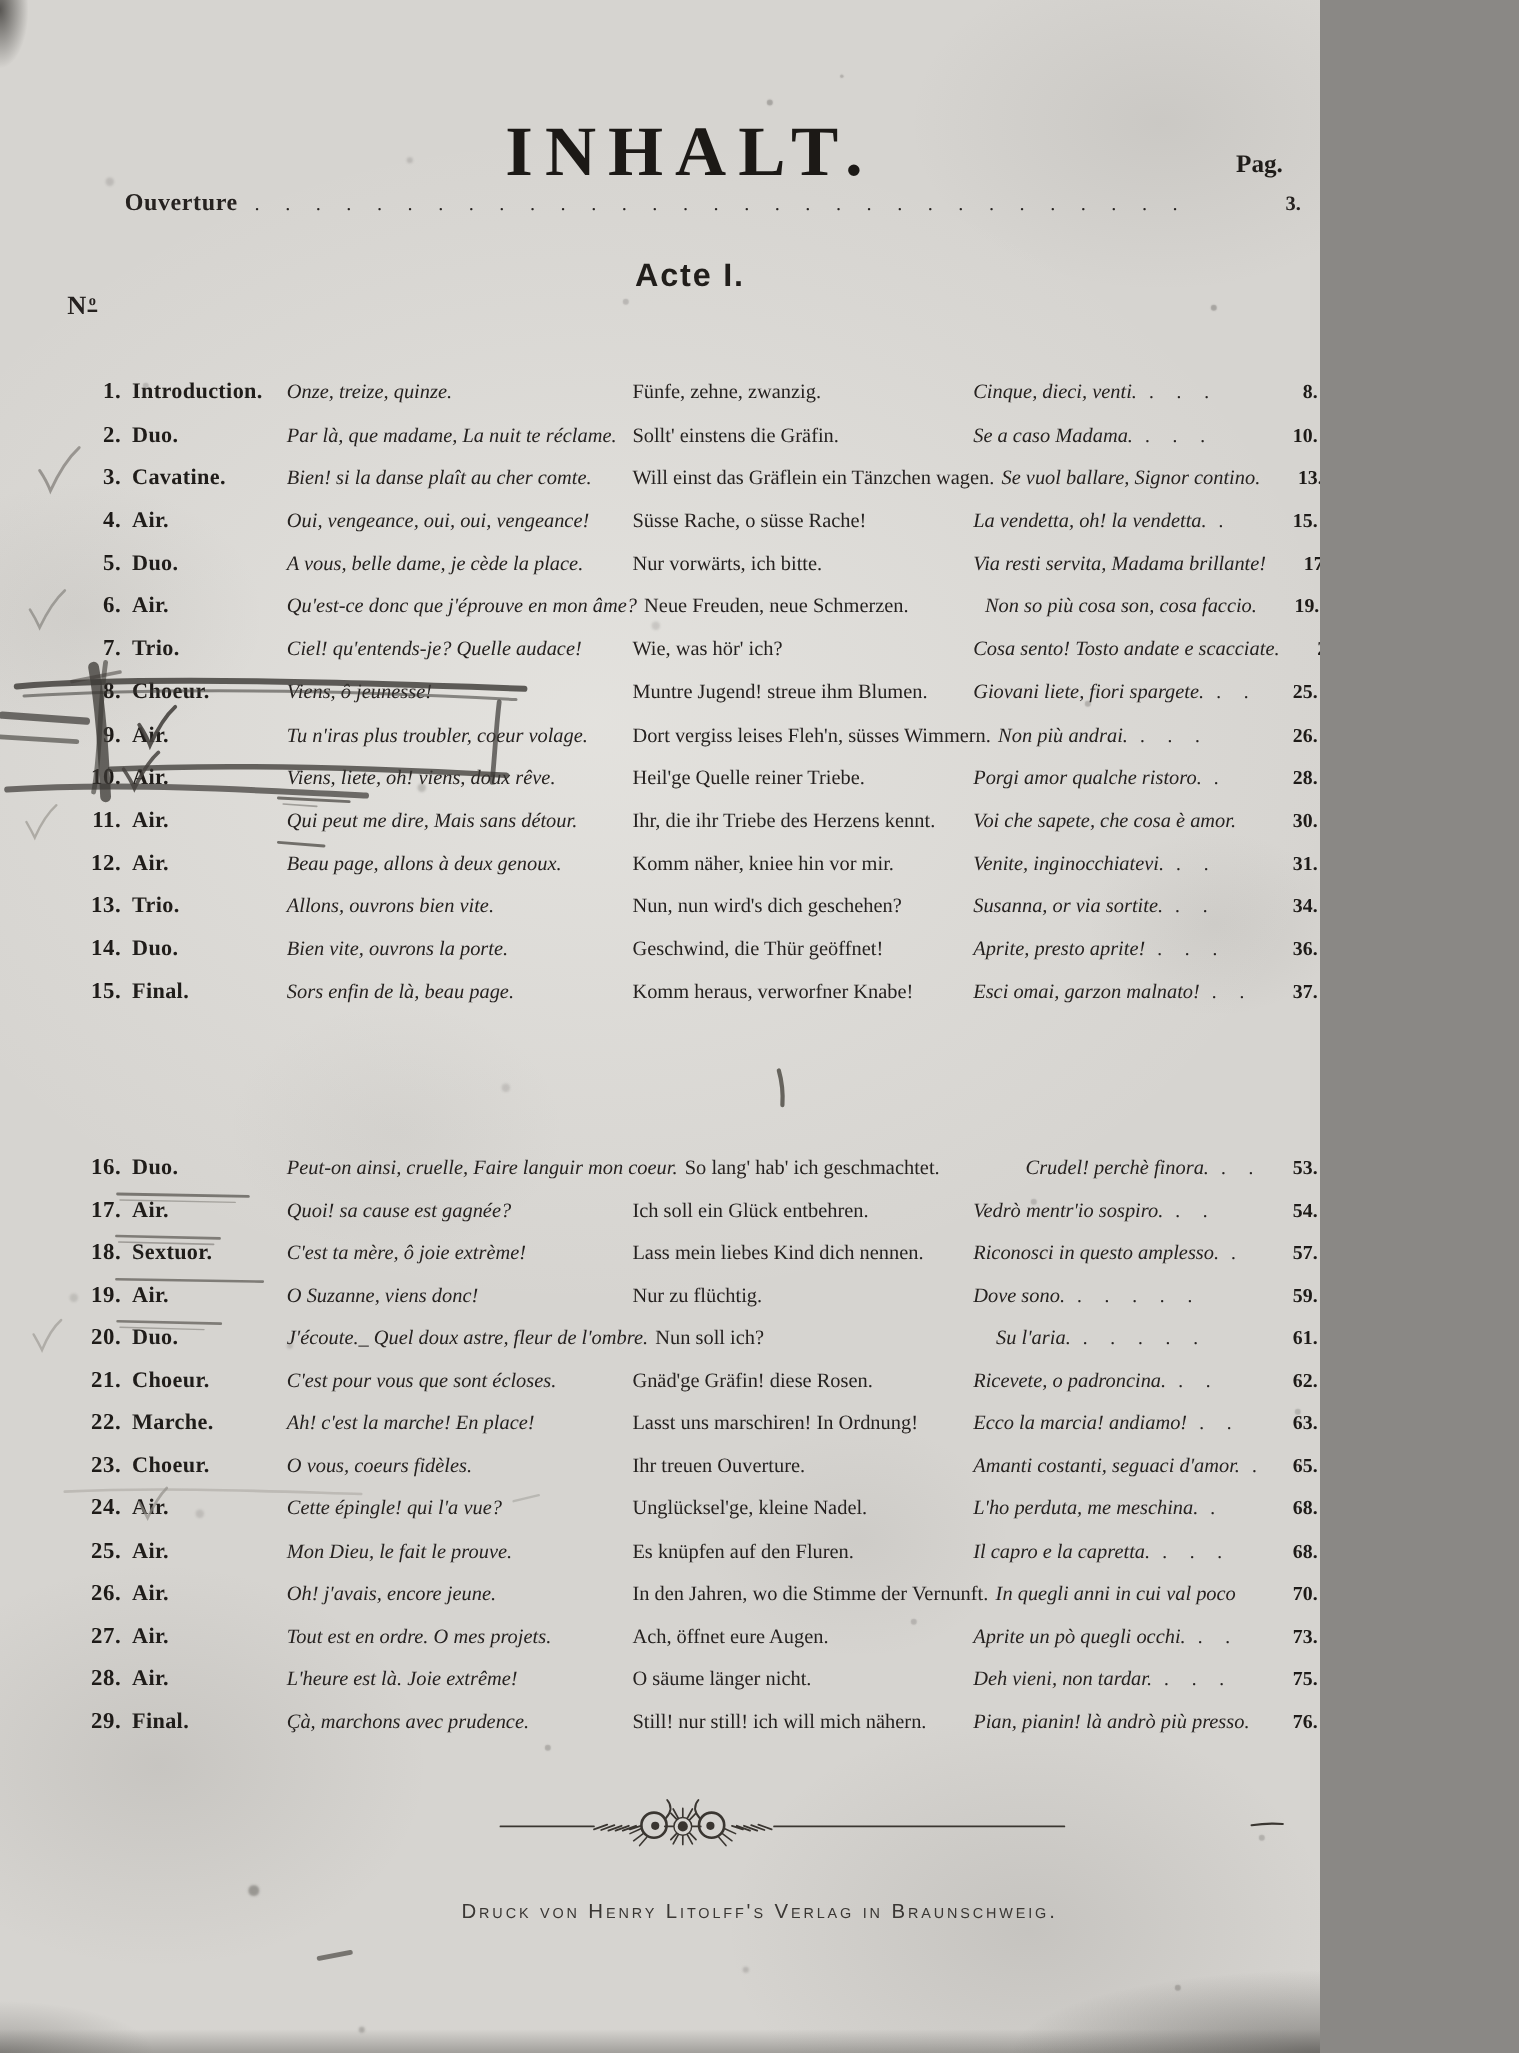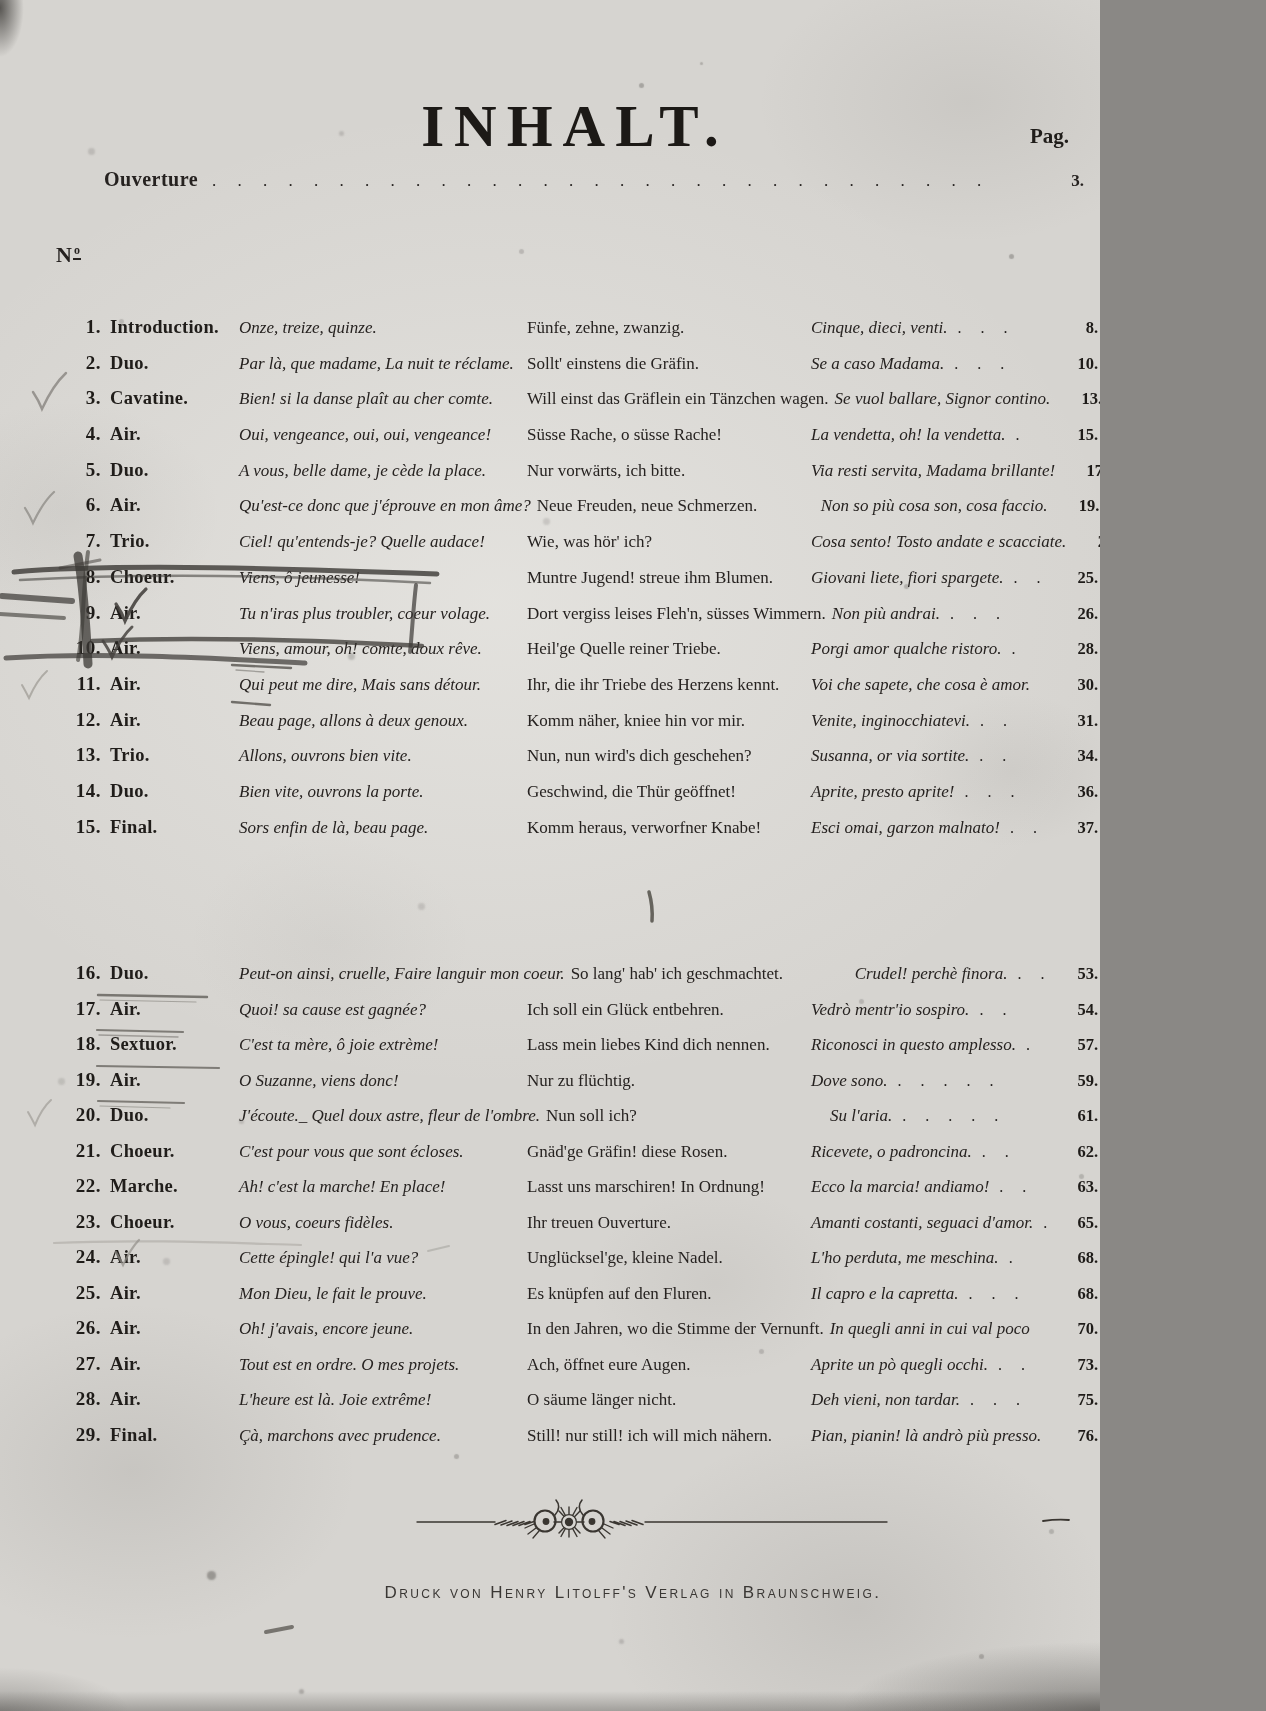--- a/index.html
+++ b/index.html
@@ -12,21 +12,21 @@
       radial-gradient(220px 160px at 6% 30%, rgba(120,117,112,.12), transparent 70%),
       radial-gradient(320px 240px at 12% 86%, rgba(110,107,102,.14), transparent 70%),
       radial-gradient(360px 260px at 78% 94%, rgba(105,102,98,.15), transparent 70%),
       radial-gradient(200px 150px at 30% 55%, rgba(125,122,117,.08), transparent 70%),
       radial-gradient(180px 140px at 65% 75%, rgba(125,122,117,.09), transparent 70%),
       radial-gradient(150px 110px at 92% 45%, rgba(115,112,107,.10), transparent 70%);}
   .title{position:absolute;top:52px;left:0;width:1150px;text-align:center;
     font-size:59px;letter-spacing:10px;color:#1c1916;}
   .pag{position:absolute;left:1030px;top:124px;font-size:21px;font-weight:bold;color:#201d1a;}
   .ouverture{position:absolute;left:104px;top:158px;width:980px;display:flex;align-items:baseline;white-space:nowrap;}
-  .ov-label{font-weight:bold;font-size:20px;letter-spacing:.5px;margin-top:10px;}
+  .ov-label{font-weight:bold;font-size:20px;letter-spacing:.5px;}
   .ov-dots{flex:1 1 0;overflow:hidden;white-space:nowrap;word-spacing:17px;margin-left:14px;font-size:17px;}
   .ov-page{font-weight:bold;font-size:17px;margin-left:8px;}
   .acte{position:absolute;left:0;width:1150px;text-align:center;
     font-family:"Liberation Sans",sans-serif;font-weight:bold;font-size:27px;
     letter-spacing:1.5px;color:#211e1b;}
   .acte1{top:214px;}
   .acte2{top:884px;}
   .no-label{position:absolute;left:56px;top:242px;font-size:22px;font-weight:bold;}
   .no-sup{display:inline-block;font-size:12px;position:relative;top:-8px;border-bottom:2px solid #262220;margin-left:1px;padding:0 1px;}
   .rows{position:absolute;left:55px;width:1043px;}
@@ -85,20 +85,21 @@
 
   <h1 class="title">INHALT.</h1>
   <div class="pag">Pag.</div>
 
   <div class="ouverture">
     <span class="ov-label">Ouverture</span>
     <span class="ov-dots">. . . . . . . . . . . . . . . . . . . . . . . . . . . . . . .</span>
     <span class="ov-page">3.</span>
   </div>
 
+  <div class="acte acte1">Acte I.</div>
   <div class="no-label"><span>N</span><span class="no-sup">o</span></div>
 
   <div class="rows rows1">
       <div class="row">
         <span class="num">1.</span>
         <span class="genre">Introduction.</span>
         <span class="fr">Onze, treize, quinze.</span>
         <span class="de">Fünfe, zehne, zwanzig.</span>
         <span class="tail">
           <span class="it">Cinque, dieci, venti.</span>
@@ -199,21 +200,21 @@
         <span class="tail">
           <span class="it">Non più andrai.</span>
           <span class="dots">. . .</span>
           <span class="spacer"></span>
           <span class="pg">26.</span>
         </span>
       </div>
       <div class="row">
         <span class="num">10.</span>
         <span class="genre">Air.</span>
-        <span class="fr">Viens, amour, oh! comte, doux rêve.</span>
+        <span class="fr">Viens, liete, oh! viens, doux rêve.</span>
         <span class="de">Heil'ge Quelle reiner Triebe.</span>
         <span class="tail">
           <span class="it">Porgi amor qualche ristoro.</span>
           <span class="dots">.</span>
           <span class="spacer"></span>
           <span class="pg">28.</span>
         </span>
       </div>
       <div class="row">
         <span class="num">11.</span>

